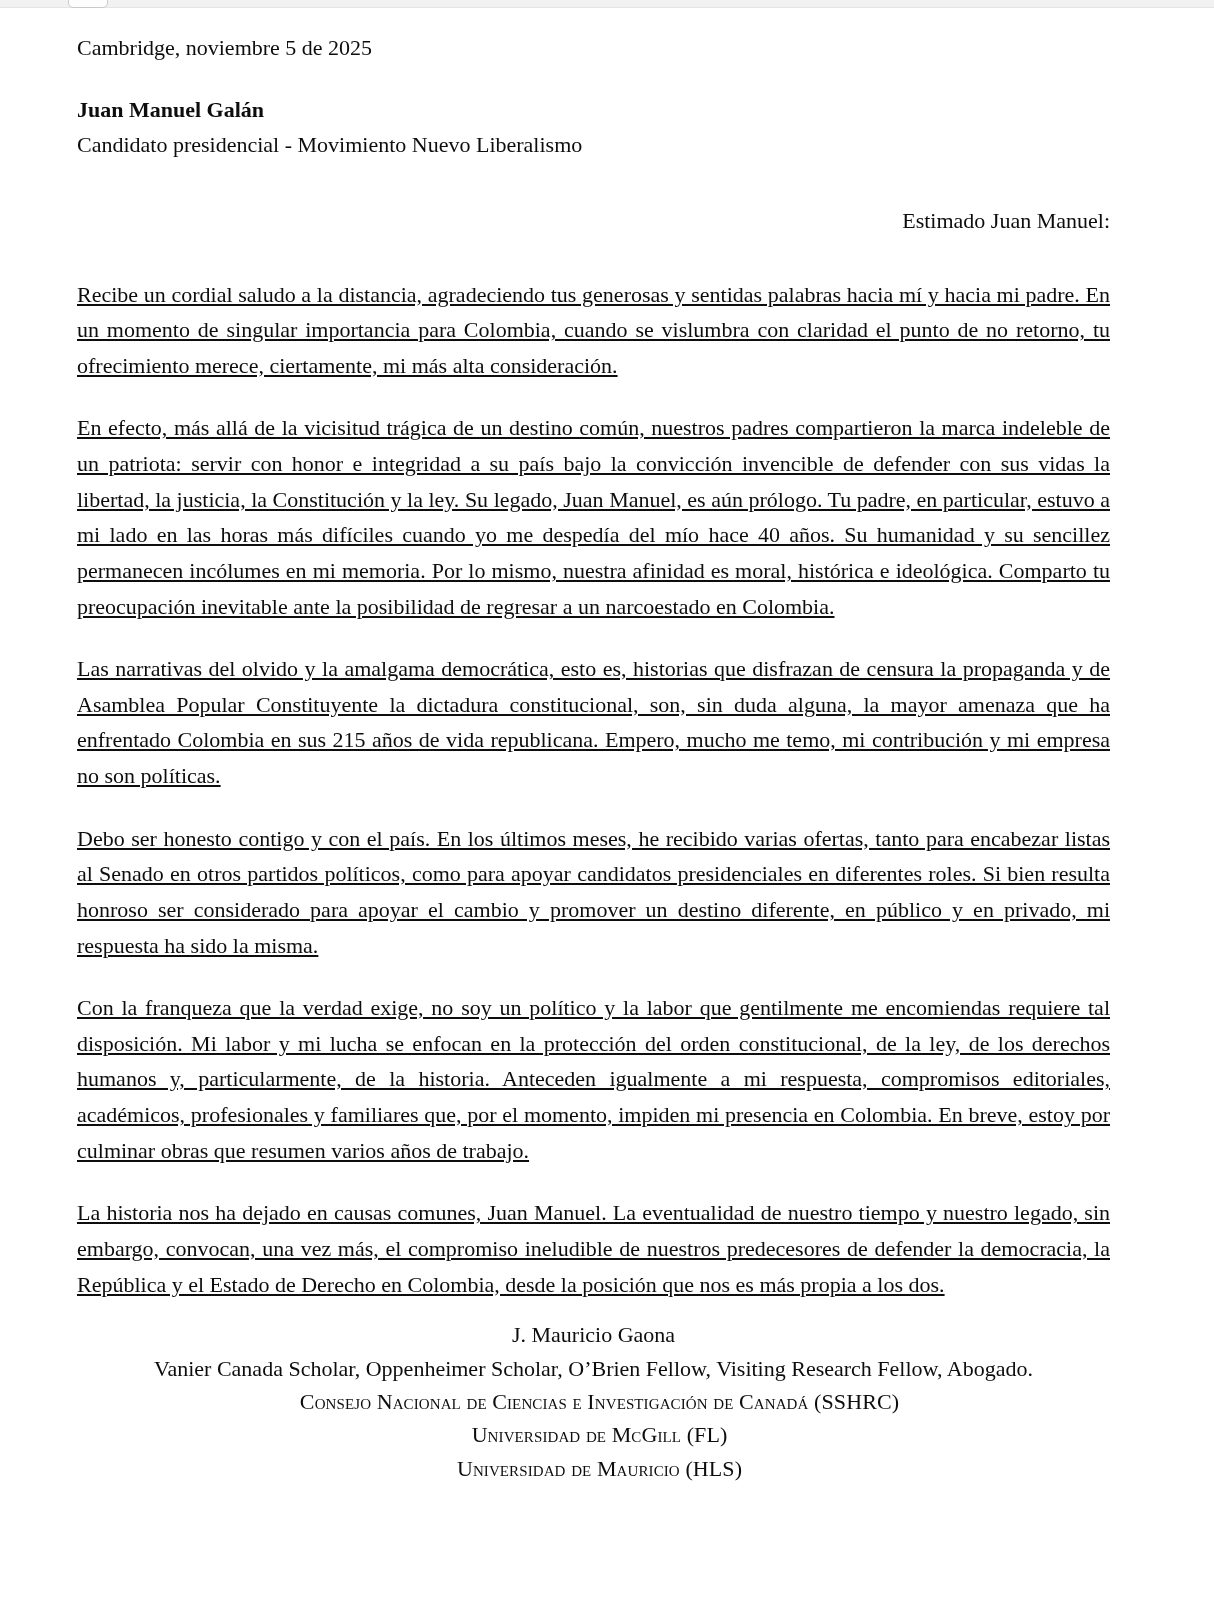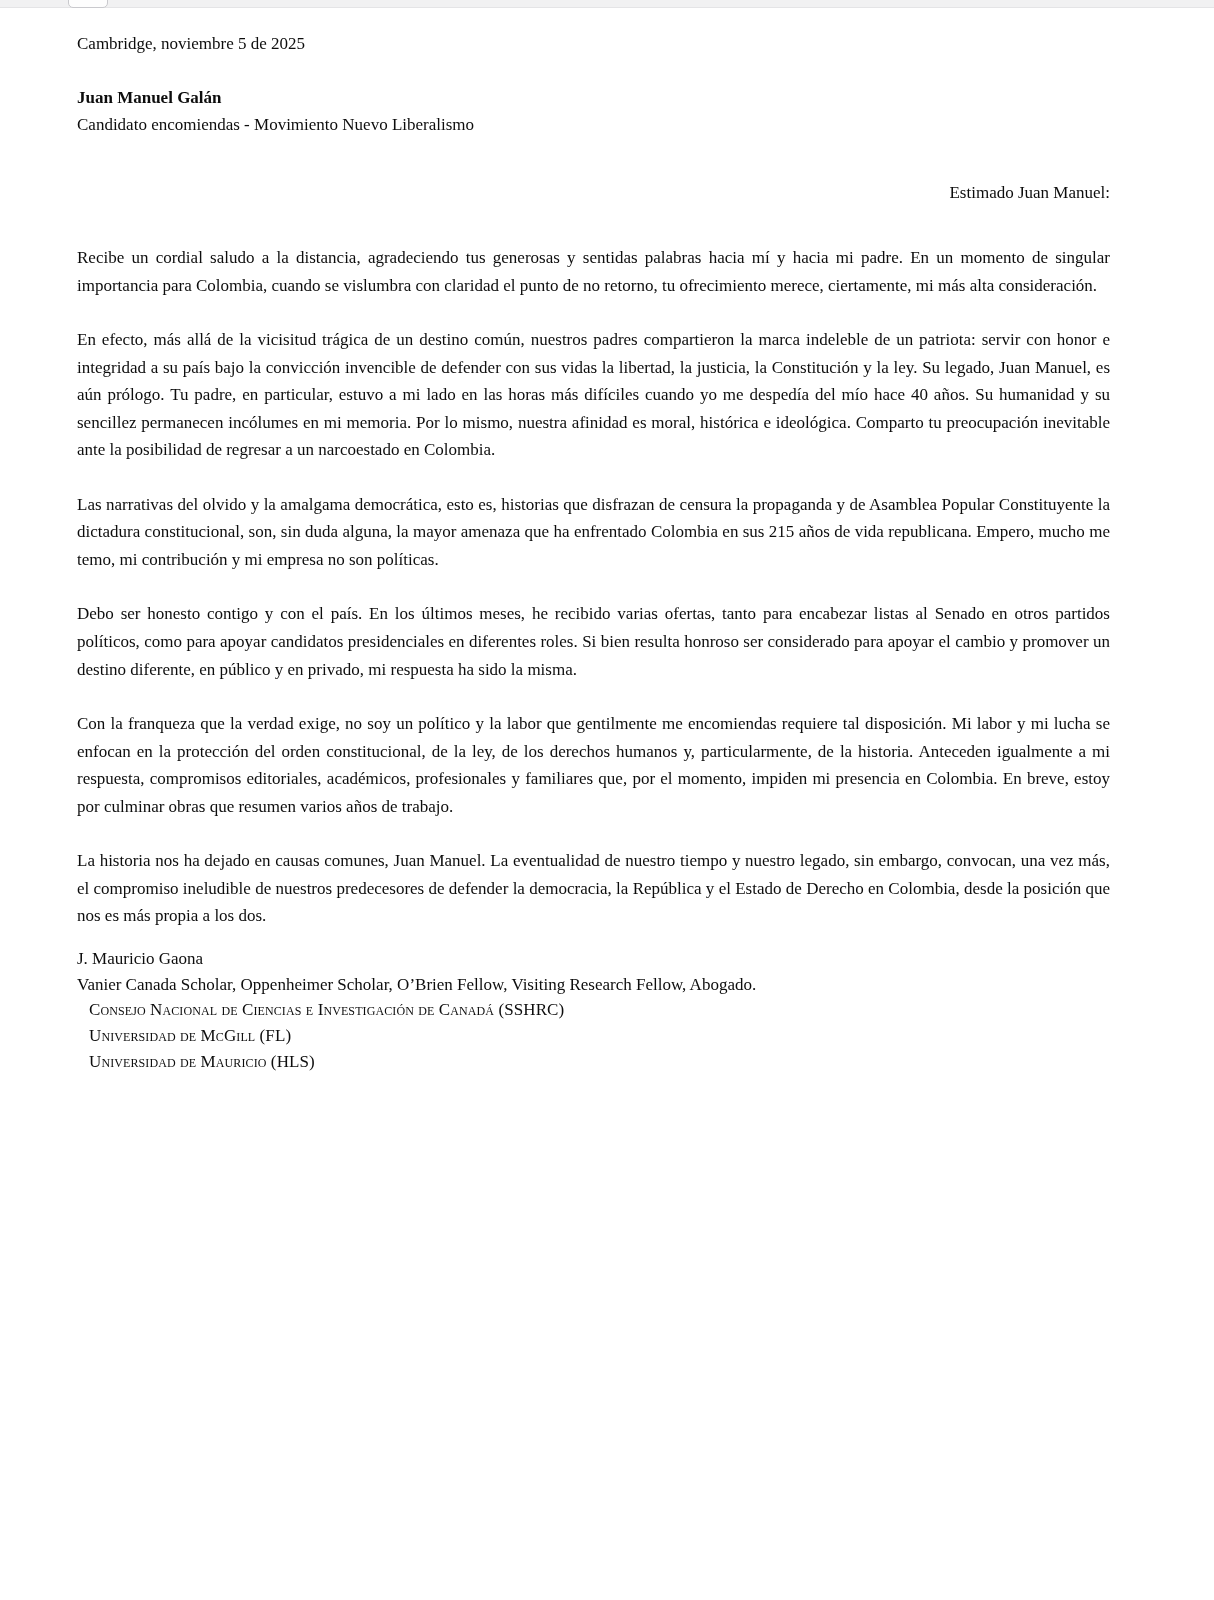--- a/index.html
+++ b/index.html
@@ -49,21 +49,21 @@
     width: 1214px;
     height: 1592px;
     background: #ffffff;
     box-sizing: border-box;
     padding: 22px 104px 0 77px;
   }
 
   .doc {
     font-family: "Liberation Serif", "DejaVu Serif", serif;
     color: #0d0d0d;
-    font-size: 17px;
+    font-size: 22px;
     line-height: 1.62;
     width: 1033px;
   }
 
   .line-date {
     margin: 0 0 26px 0;
   }
 
   .addressee-name {
     margin: 0;
@@ -76,32 +76,34 @@
 
   .salutation {
     margin: 0 0 38px 0;
     text-align: right;
   }
 
   p.body-par {
     margin: 0 0 27px 0;
     text-align: justify;
     text-justify: inter-word;
+    text-decoration: underline;
   }
 
   p.body-par:last-of-type {
     margin-bottom: 16px;
   }
 
   .closing {
     margin: 38px 0 30px 0;
   }
 
   .sig-block {
     margin: 0;
+    text-align: center;
   }
 
   .sig-line {
     margin: 0;
     line-height: 1.52;
   }
 
   .sig-smallcaps {
     font-variant: small-caps;
     letter-spacing: 0.1px;
@@ -116,21 +118,21 @@
   <div class="top-strip"></div>
   <div class="top-chip"></div>
 
   <div class="sheet">
     <div class="doc">
 
       <div class="line-date">Cambridge, noviembre 5 de 2025</div>
 
       <div class="addressee-name">Juan Manuel Galán</div>
 
-      <div class="addressee-role">Candidato encomiendas - Movimiento Nuevo Liberalismo</div>
+      <div class="addressee-role">Candidato presidencial - Movimiento Nuevo Liberalismo</div>
 
       <div class="salutation">Estimado Juan Manuel:</div>
 
       <p class="body-par">Recibe un cordial saludo a la distancia, agradeciendo tus generosas y sentidas palabras hacia mí y hacia mi padre. En un momento de singular importancia para Colombia, cuando se vislumbra con claridad el punto de no retorno, tu ofrecimiento merece, ciertamente, mi más alta consideración.</p>
 
       <p class="body-par">En efecto, más allá de la vicisitud trágica de un destino común, nuestros padres compartieron la marca indeleble de un patriota: servir con honor e integridad a su país bajo la convicción invencible de defender con sus vidas la libertad, la justicia, la Constitución y la ley. Su legado, Juan Manuel, es aún prólogo. Tu padre, en particular, estuvo a mi lado en las horas más difíciles cuando yo me despedía del mío hace 40 años. Su humanidad y su sencillez permanecen incólumes en mi memoria. Por lo mismo, nuestra afinidad es moral, histórica e ideológica. Comparto tu preocupación inevitable ante la posibilidad de regresar a un narcoestado en Colombia.</p>
 
       <p class="body-par">Las narrativas del olvido y la amalgama democrática, esto es, historias que disfrazan de censura la propaganda y de Asamblea Popular Constituyente la dictadura constitucional, son, sin duda alguna, la mayor amenaza que ha enfrentado Colombia en sus 215 años de vida republicana. Empero, mucho me temo, mi contribución y mi empresa no son políticas.</p>
 
       <p class="body-par">Debo ser honesto contigo y con el país. En los últimos meses, he recibido varias ofertas, tanto para encabezar listas al Senado en otros partidos políticos, como para apoyar candidatos presidenciales en diferentes roles. Si bien resulta honroso ser considerado para apoyar el cambio y promover un destino diferente, en público y en privado, mi respuesta ha sido la misma.</p>

